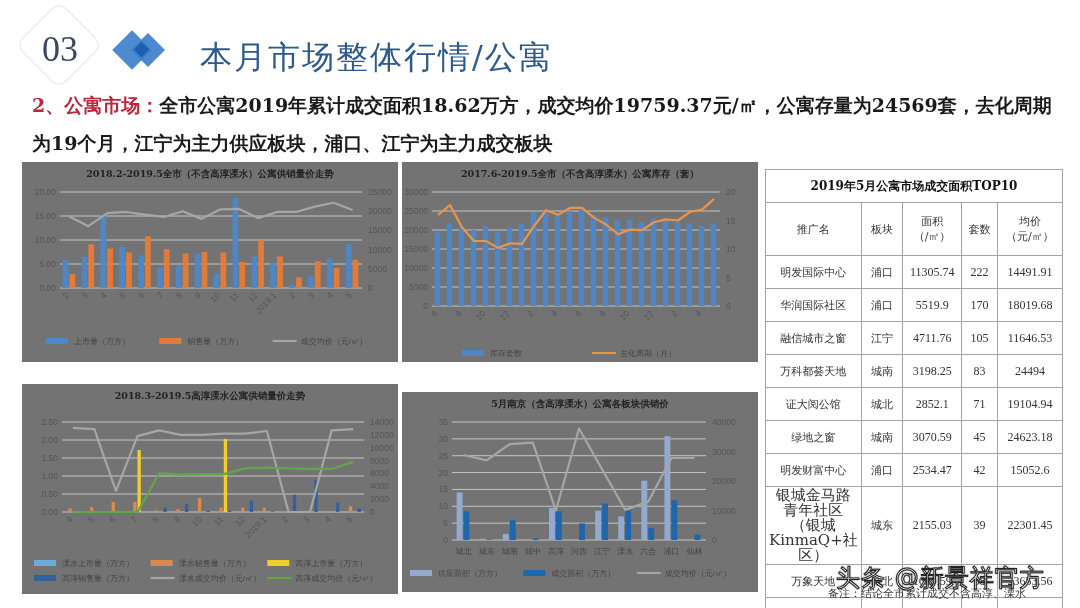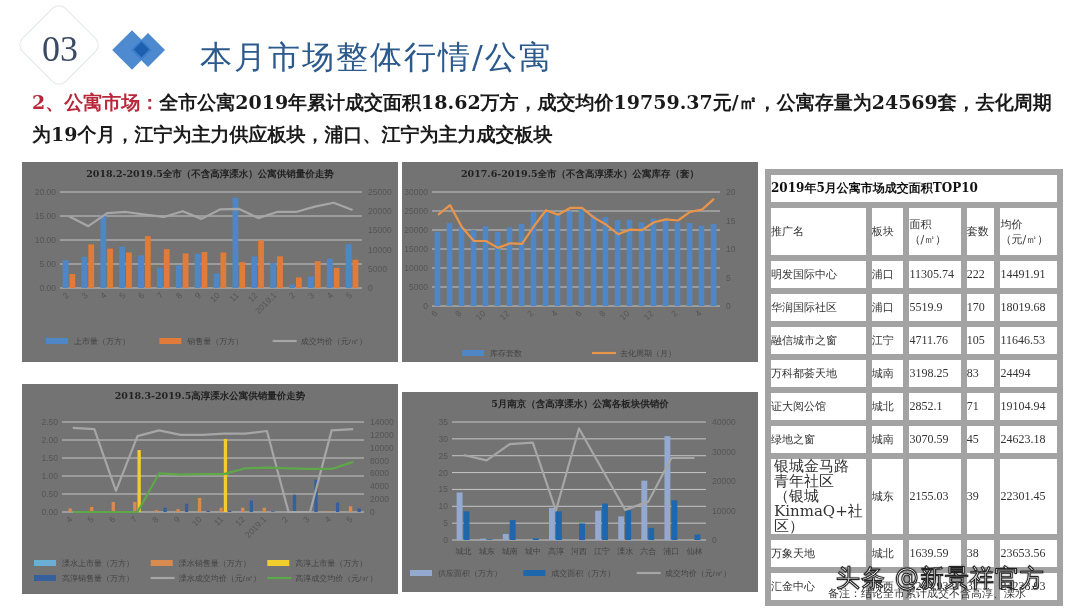--- a/index.html
+++ b/index.html
@@ -9,30 +9,30 @@
   .header { position: absolute; left: 0; top: 0; width: 1080px; height: 88px; }
   .num-badge { position: absolute; left: 18px; top: 6px; width: 84px; height: 84px; }
   .num-badge .diamond { position: absolute; left: 10px; top: 8px; width: 62px; height: 62px; border: 1.5px solid #e3e6ea; border-radius: 10px; transform: rotate(45deg); background: #fff; }
   .num-badge .num { position: absolute; left: 0; top: 22px; width: 84px; text-align: center; font-family: "Liberation Serif", serif; font-size: 36px; color: #3b4a63; }
   .logo-diamonds { position: absolute; left: 112px; top: 30px; width: 60px; height: 40px; }
   .logo-diamonds .d1 { position: absolute; left: 6px; top: 6px; width: 28px; height: 28px; background: #4d8ad0; transform: rotate(45deg); }
   .logo-diamonds .d2 { position: absolute; left: 24px; top: 8px; width: 24px; height: 24px; background: #3a7cc9; transform: rotate(45deg); opacity: 0.9; }
   .logo-diamonds .d3 { position: absolute; left: 24px; top: 14px; width: 11px; height: 11px; background: #1f5fb0; transform: rotate(45deg); }
   .page-title { position: absolute; left: 200px; top: 36px; font-size: 32px; color: #2d5a8c; letter-spacing: 2px; font-family: "DejaVu Serif", serif; }
 
-  .summary { position: absolute; left: 32px; top: 86px; width: 1030px; font-size: 19px; line-height: 32px; color: #1a1a1a; font-weight: bold; }
+  .summary { position: absolute; left: 32px; top: 86px; width: 1030px; font-size: 19px; line-height: 38px; color: #1a1a1a; font-weight: bold; }
   .summary .lead { color: #b8273a; }
 
   .chart-box { position: absolute; background: #737373; }
   .chart-title { position: absolute; width: 100%; text-align: center; font-size: 9.5px; font-weight: bold; color: #222; }
   svg text { font-family: "Liberation Sans", sans-serif; }
 
   .table-wrap { position: absolute; left: 765px; top: 169px; width: 298px; }
   table { border-collapse: collapse; width: 100%; font-size: 11px; color: #333; }
-  td, th { border: 6px solid #a3a3a3; text-align: left; vertical-align: middle; font-weight: normal; }
+  td, th { border: 1px solid #a3a3a3; text-align: center; vertical-align: middle; font-weight: normal; }
   th.tbl-title { font-weight: bold; font-size: 12px; height: 33px; color: #111; }
   .hdr td { height: 53px; font-size: 11px; }
   .num-cell { font-family: "Liberation Serif", serif; font-size: 12px; }
   td.name { font-size: 11px; }
 
   .watermark { position: absolute; left: 836px; top: 562px; font-family: "DejaVu Sans", sans-serif; font-size: 24px; color: #fff; -webkit-text-stroke: 1px #222; text-shadow: 0 0 2px #000; letter-spacing: 1px; }
   .footnote { position: absolute; left: 828px; top: 586px; font-size: 11px; color: #333; }
 </style>
 </head>
 <body>
@@ -429,20 +429,27 @@
           <td class="num-cell">71</td>
           <td class="num-cell">19104.94</td>
         </tr>
         <tr style="height: 33px;">
           <td class="name">绿地之窗</td>
           <td class="district">城南</td>
           <td class="num-cell">3070.59</td>
           <td class="num-cell">45</td>
           <td class="num-cell">24623.18</td>
         </tr>
+        <tr style="height: 33px;">
+          <td class="name">明发财富中心</td>
+          <td class="district">浦口</td>
+          <td class="num-cell">2534.47</td>
+          <td class="num-cell">42</td>
+          <td class="num-cell">15052.6</td>
+        </tr>
         <tr style="height: 78px;">
           <td class="name" style="font-size: 15px; line-height: 15px; padding: 0px 3px;">银城金马路青年社区（银城KinmaQ+社区）</td>
           <td class="district">城东</td>
           <td class="num-cell">2155.03</td>
           <td class="num-cell">39</td>
           <td class="num-cell">22301.45</td>
         </tr>
         <tr style="height: 33px;">
           <td class="name">万象天地</td>
           <td class="district">城北</td>

